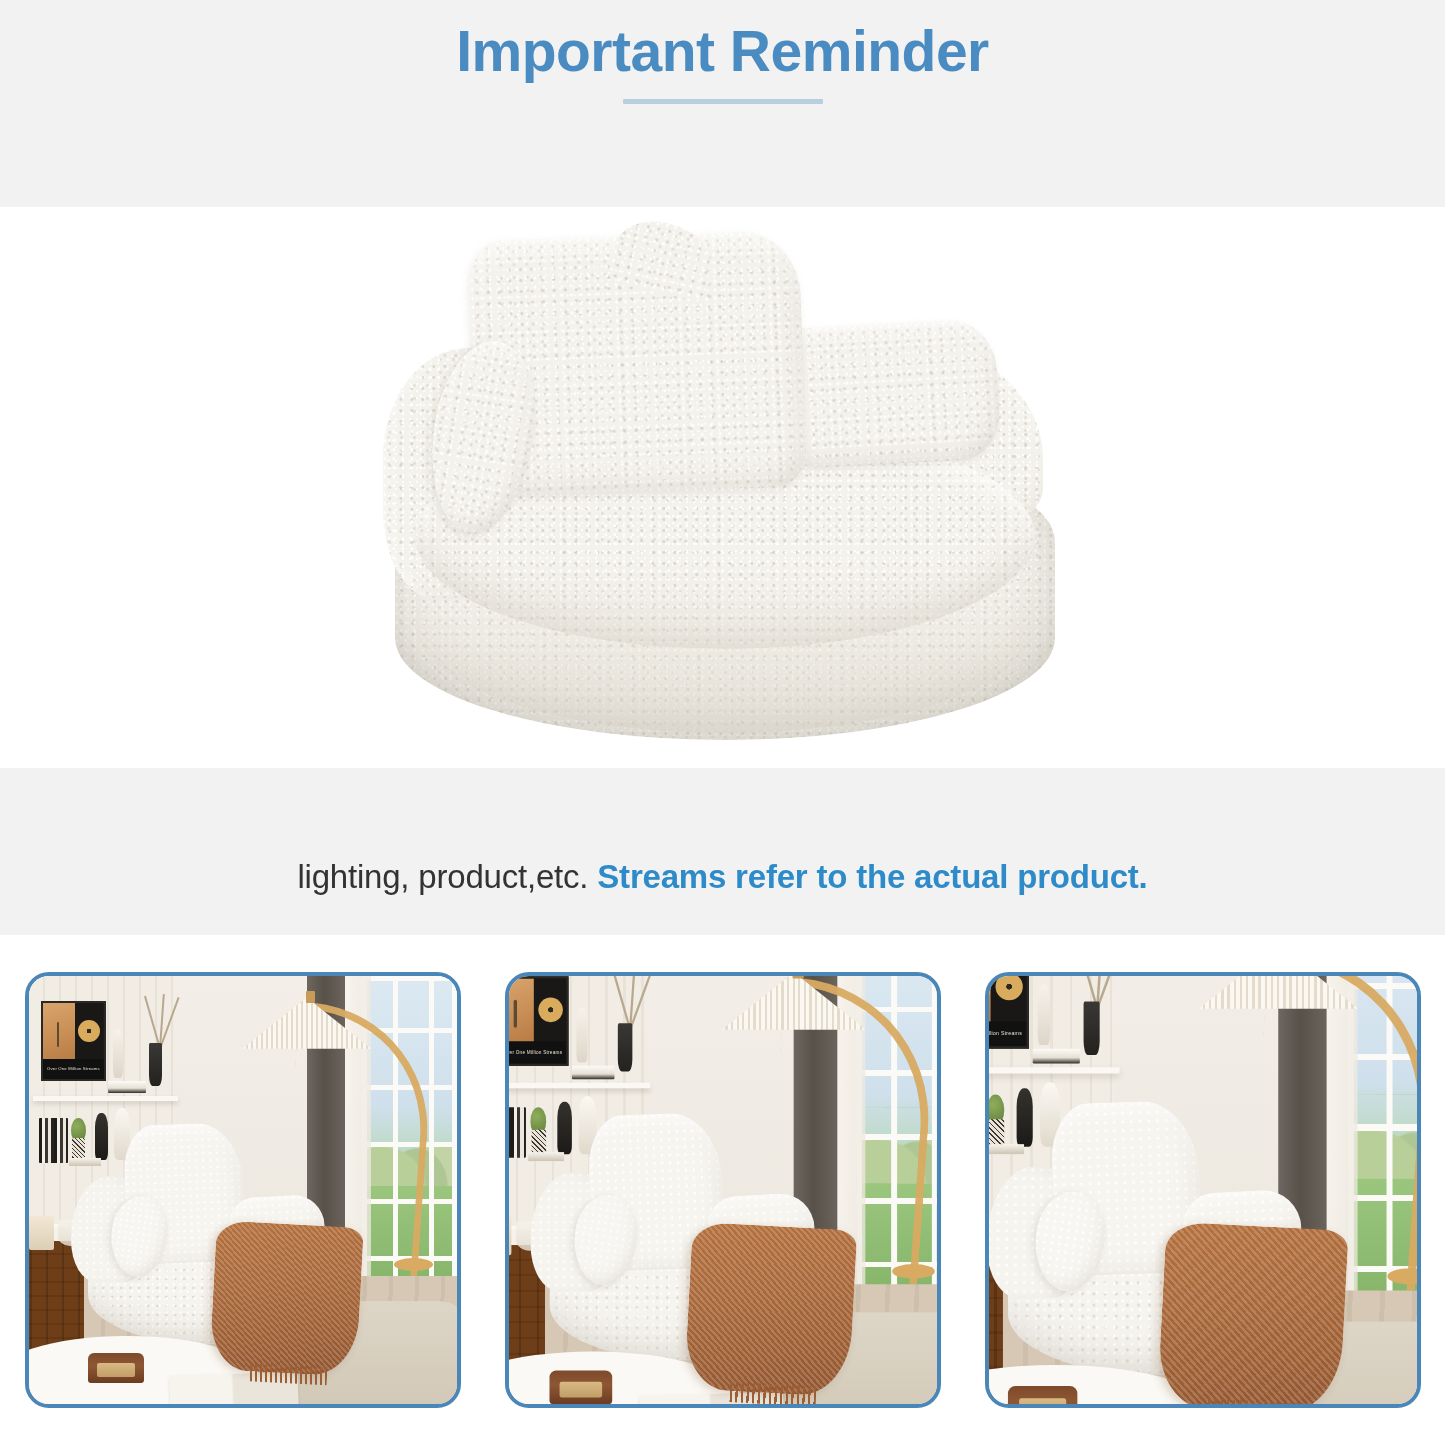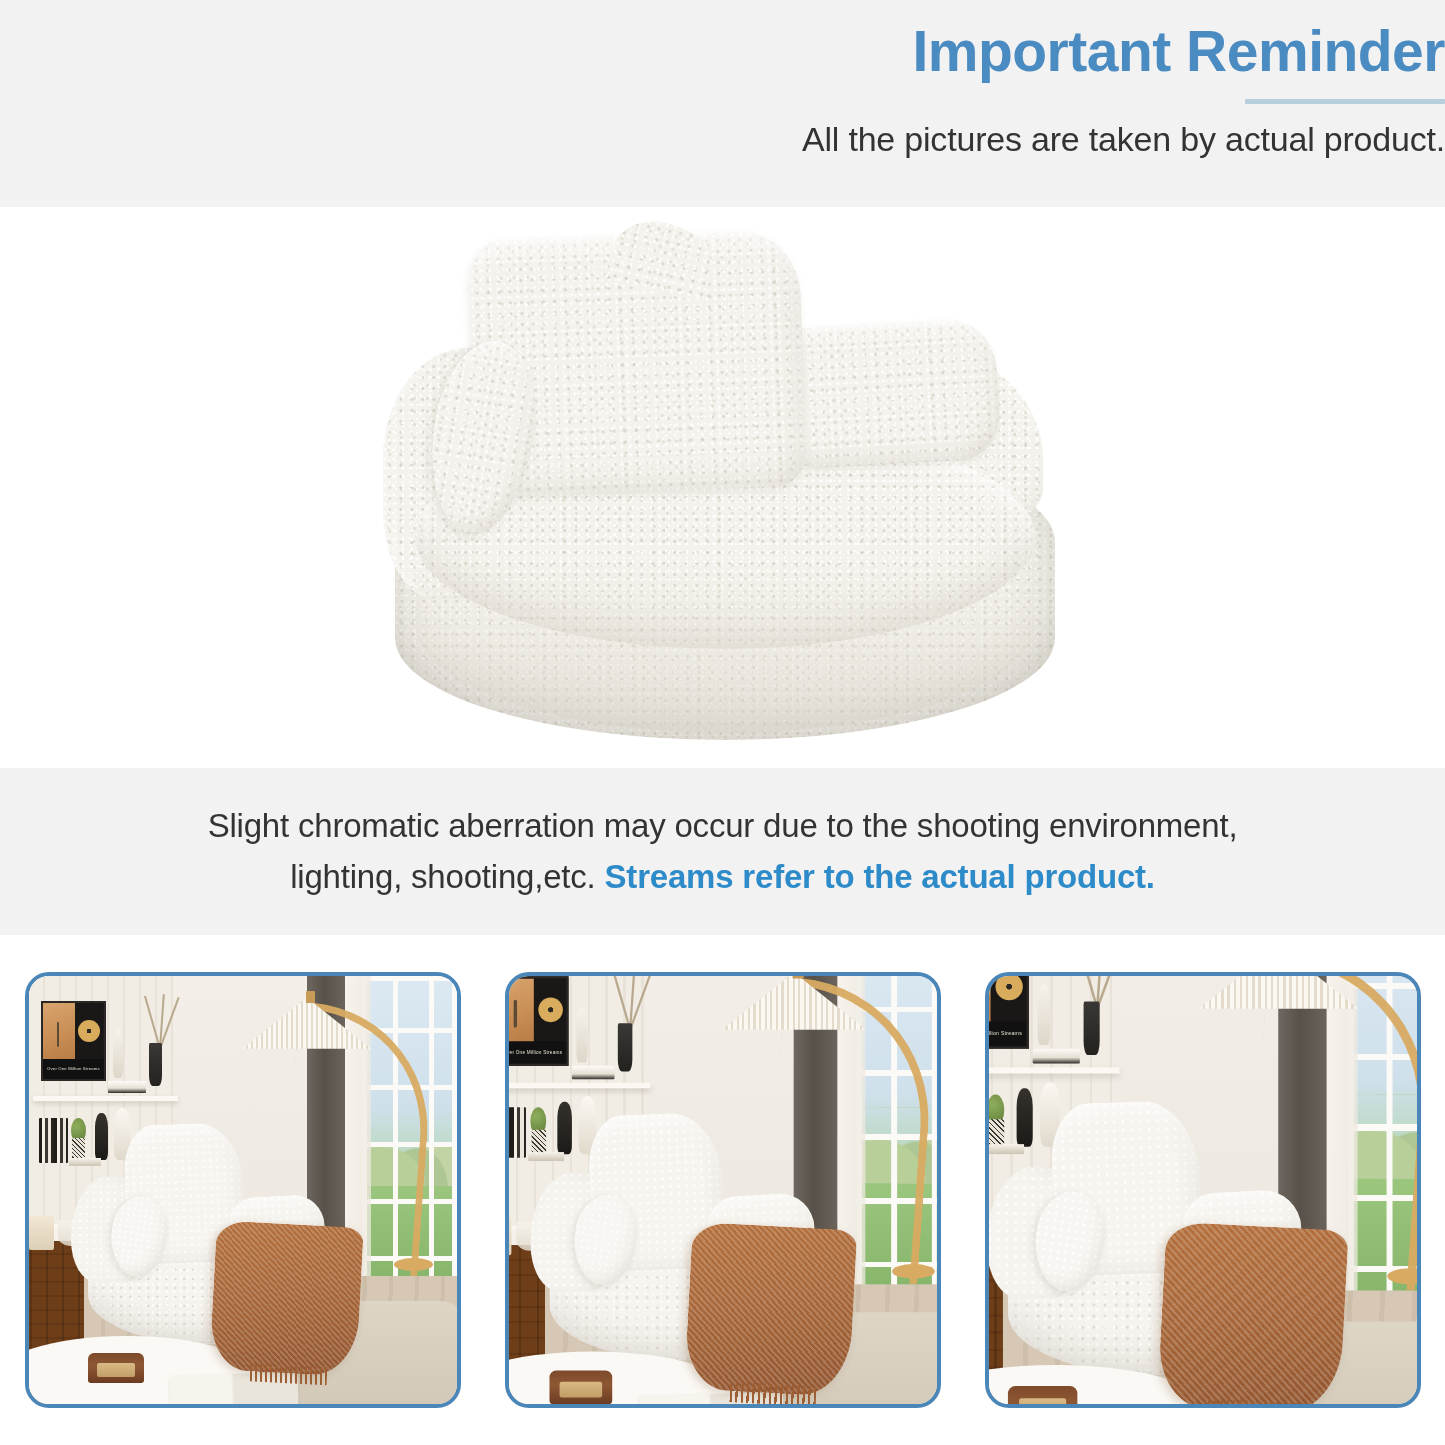--- a/index.html
+++ b/index.html
@@ -10,21 +10,21 @@
     overflow:hidden;
     position:relative;
   }
 
   
   .header-band {
     position:absolute; left:0; top:0;
     width:1445px; height:207px;
     background:#f2f2f2;
     display:flex; flex-direction:column;
-    align-items:flex-end; justify-content:flex-start;
+    align-items:center; justify-content:flex-start;
     padding-top:16px;
   }
   .page-title {
     font-size:57px; font-weight:bold;
     color:#4a8bc2; letter-spacing:-0.5px;
     line-height:1.25;
   }
   .title-divider {
     width:200px; height:5px;
     background:#b8cfe0;
@@ -478,40 +478,39 @@
     width:52%; height:12%;
     background:repeating-linear-gradient(90deg,#9d5e33 0 2px,transparent 2px 5px);
   }
 </style>
 </head>
 <body>
 
 <div class="header-band">
   <div class="page-title">Important Reminder</div>
   <div class="title-divider"></div>
-  <div class="page-subtitle">All the pictures are taken by actual product.</div>
 </div>
 
 <div class="hero-section">
   <div class="chair-stage">
     <div class="chair-base boucle"></div>
     <div class="chair-arm-left boucle"></div>
     <div class="chair-back-wrap boucle"></div>
     <div class="chair-seat boucle"></div>
     <div class="base-front-fold"></div>
     <div class="pillow-right boucle"></div>
     <div class="pillow-back boucle"></div>
     <div class="pillow-oval boucle"></div>
   </div>
 </div>
 
 <div class="disclaimer-band">
   <div class="disclaimer-text">
-    <span>Slight chromatic aberration may occur due to the shooting environment,</span><br>
-    <span>lighting, shooting,etc. </span><span class="accent-blue">Streams refer to the actual product.</span>
+    <br>
+    <span>lighting, product,etc. </span><span class="accent-blue">Streams refer to the actual product.</span>
   </div>
 </div>
 
 <div class="thumb-row">
 
   <div class="thumb">
     <div class="scene" style="transform:scale(1);transform-origin:center center">
       <div class="wall"></div>
       <div class="wall-panel"></div>
 

